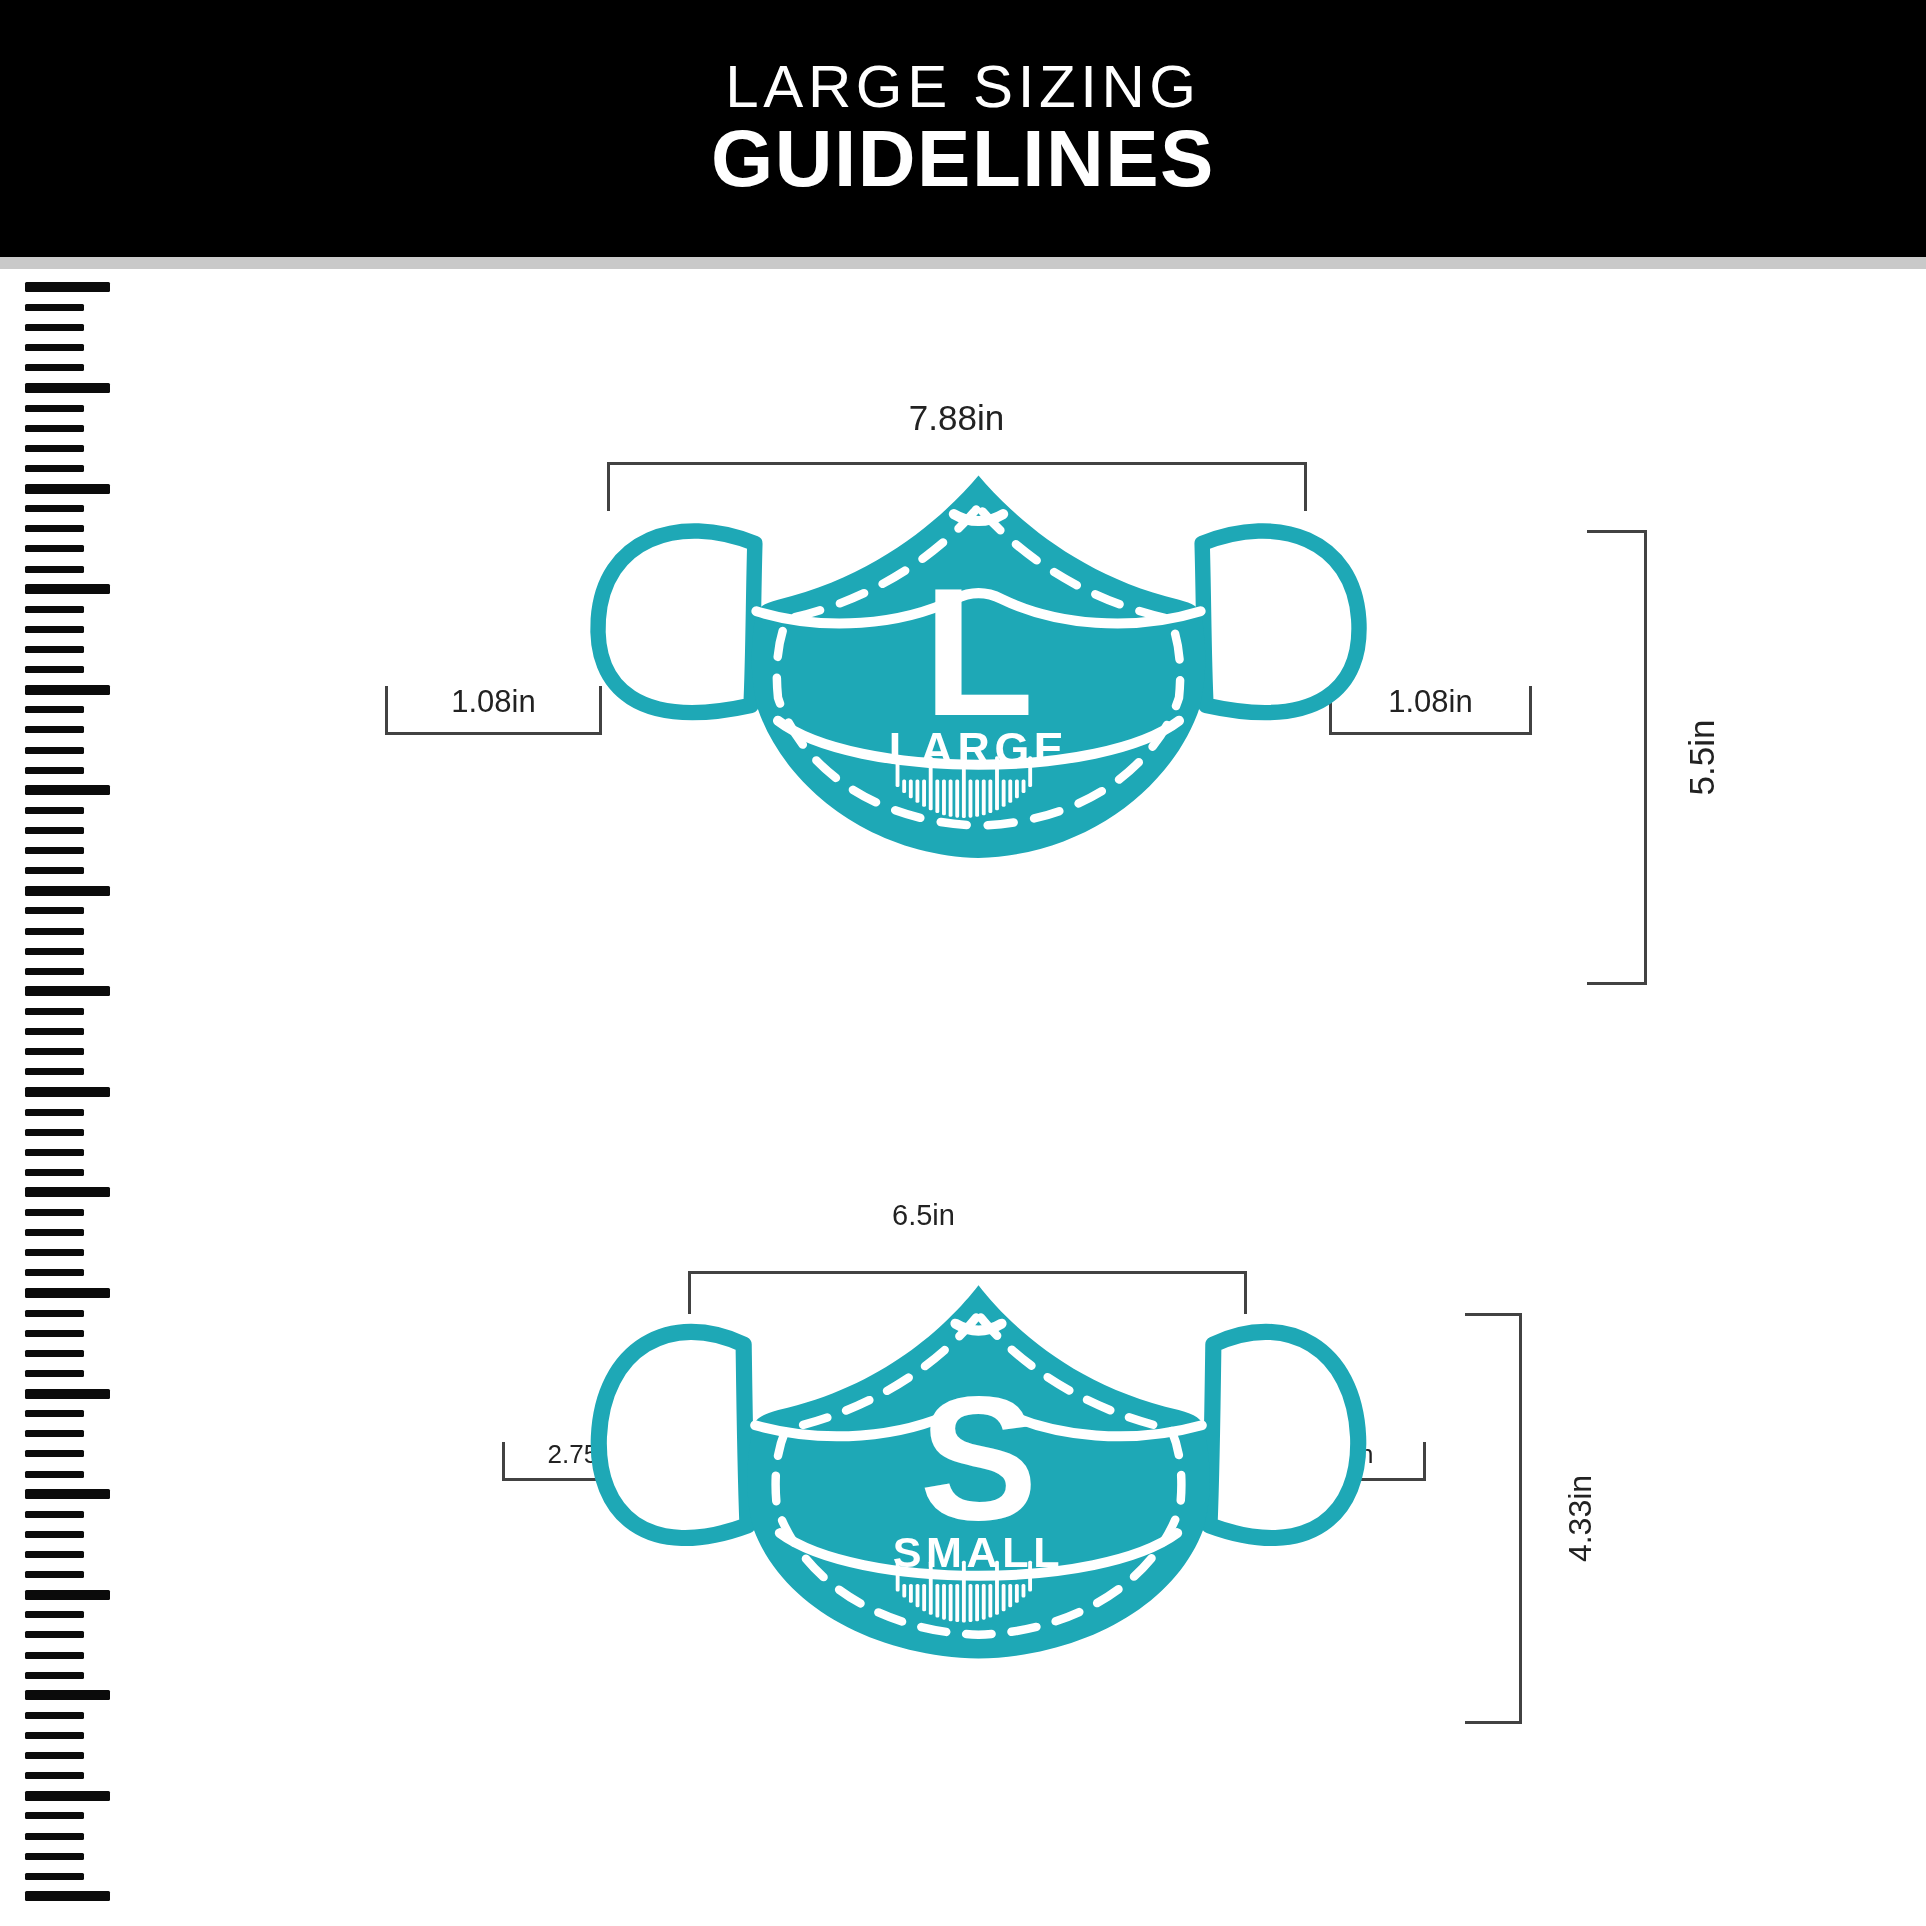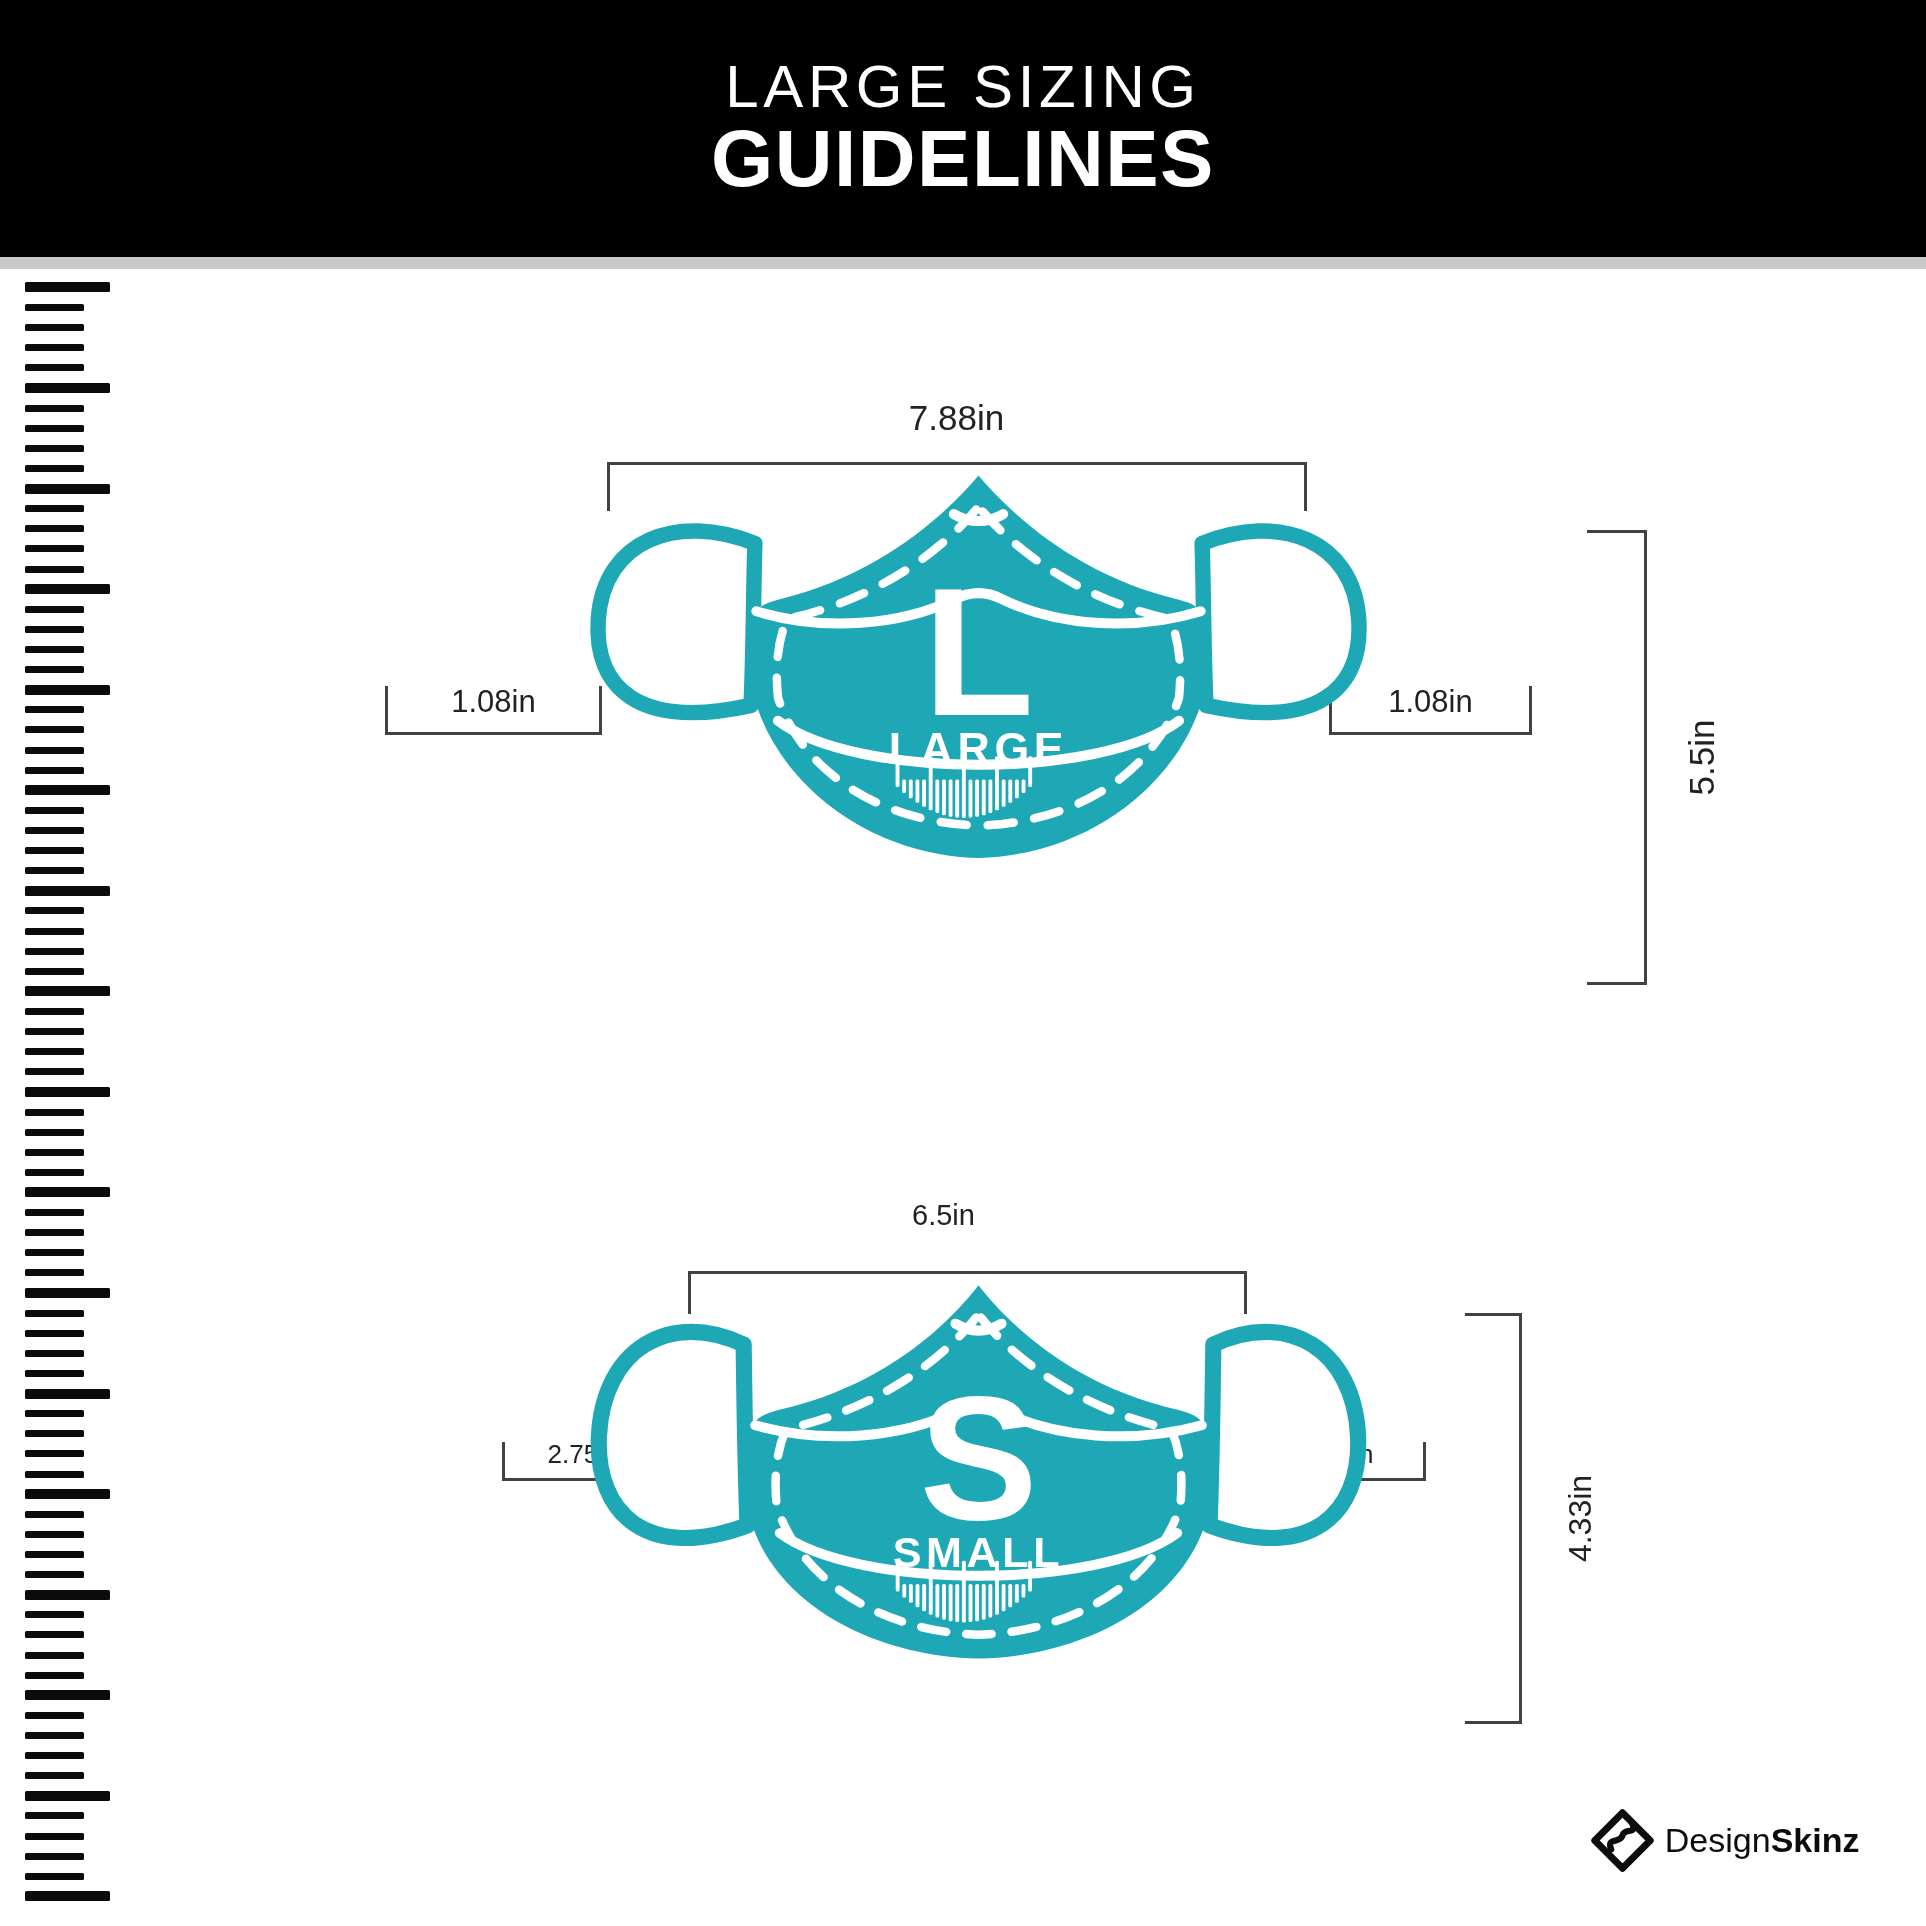--- a/index.html
+++ b/index.html
@@ -192,21 +192,21 @@
         <rect x="512.9" y="396" width="5" height="43.60000000000002" rx="2" fill="#ffffff"></rect>
         <rect x="521.5" y="366" width="5" height="70" rx="2" fill="#ffffff"></rect>
         <rect x="530.1" y="396" width="5" height="35.60000000000002" rx="2" fill="#ffffff"></rect>
         <rect x="538.7" y="396" width="5" height="30.399999999999977" rx="2" fill="#ffffff"></rect>
         <rect x="547.3" y="396" width="5" height="24.399999999999977" rx="2" fill="#ffffff"></rect>
         <rect x="555.9" y="396" width="5" height="17.600000000000023" rx="2" fill="#ffffff"></rect>
         <rect x="564.5" y="366" width="5" height="40" rx="2" fill="#ffffff"></rect>
       </g>
   </svg>
 
-  <div class="dim-label" style="left:828px;top:1199px;width:231px;font-size:29px;">6.5in</div>
+  <div class="dim-label" style="left:808px;top:1199px;width:231px;font-size:29px;">6.5in</div>
   <div class="bracket b-top" style="left:688px;top:1271px;width:559px;height:43px;"></div>
 
   <div class="dim-label" style="left:506px;top:1439px;width:154px;font-size:26px;">2.75in</div>
   <div class="bracket b-bottom" style="left:502px;top:1442px;width:162px;height:39px;"></div>
 
   <div class="dim-label" style="left:1261px;top:1439px;width:154px;font-size:26px;">2.75in</div>
   <div class="bracket b-bottom" style="left:1264px;top:1442px;width:162px;height:39px;"></div>
 
   <div class="bracket b-right" style="left:1465px;top:1313px;width:57px;height:411px;"></div>
   <div class="dim-label rot" style="left:1504px;top:1499px;width:154px;height:39px;font-size:32px;">4.33in</div>
@@ -260,24 +260,15 @@
         <rect x="512.9" y="396" width="5" height="43.60000000000002" rx="2" fill="#ffffff"></rect>
         <rect x="521.5" y="366" width="5" height="70" rx="2" fill="#ffffff"></rect>
         <rect x="530.1" y="396" width="5" height="35.60000000000002" rx="2" fill="#ffffff"></rect>
         <rect x="538.7" y="396" width="5" height="30.399999999999977" rx="2" fill="#ffffff"></rect>
         <rect x="547.3" y="396" width="5" height="24.399999999999977" rx="2" fill="#ffffff"></rect>
         <rect x="555.9" y="396" width="5" height="17.600000000000023" rx="2" fill="#ffffff"></rect>
         <rect x="564.5" y="366" width="5" height="40" rx="2" fill="#ffffff"></rect>
       </g>
   </svg>
 
-  <div class="brand">
-    <svg width="63" height="63" viewBox="0 0 100 100">
-      <path d="M50 6 L94 50 L50 94 L6 50 Z" fill="none" stroke="#0c0c0c" stroke-width="11" stroke-linejoin="round"></path>
-      <path d="M32 64 C24 44 46 56 50 42 C54 28 72 42 66 24" fill="none" stroke="#0c0c0c" stroke-width="10" stroke-linecap="round"></path>
-    </svg>
-    <div class="brand-text">
-      <span class="reg">Design</span><span class="bold">Skinz</span>
-    </div>
-  </div>
 
 </div>
 
 
 </body></html>

